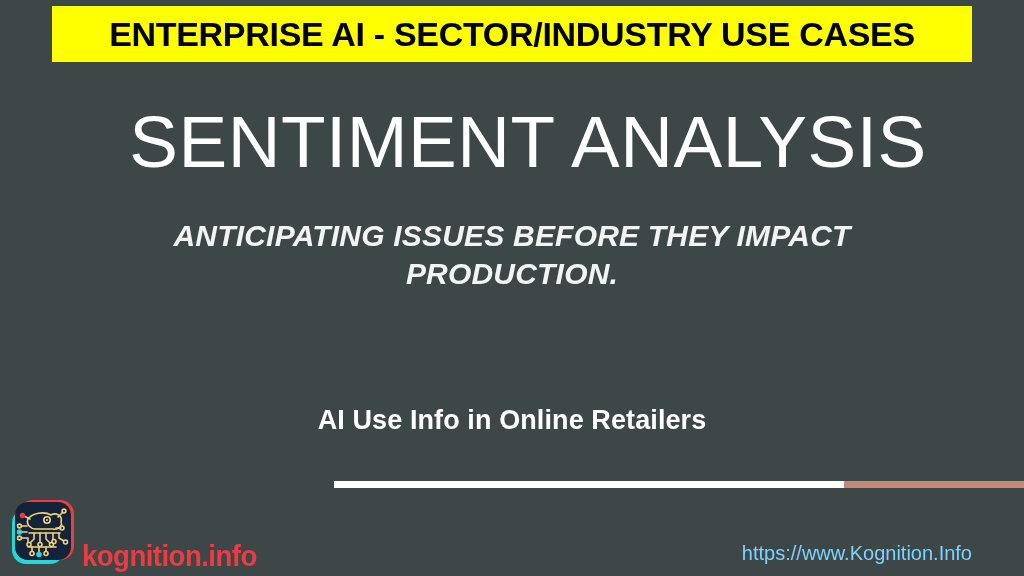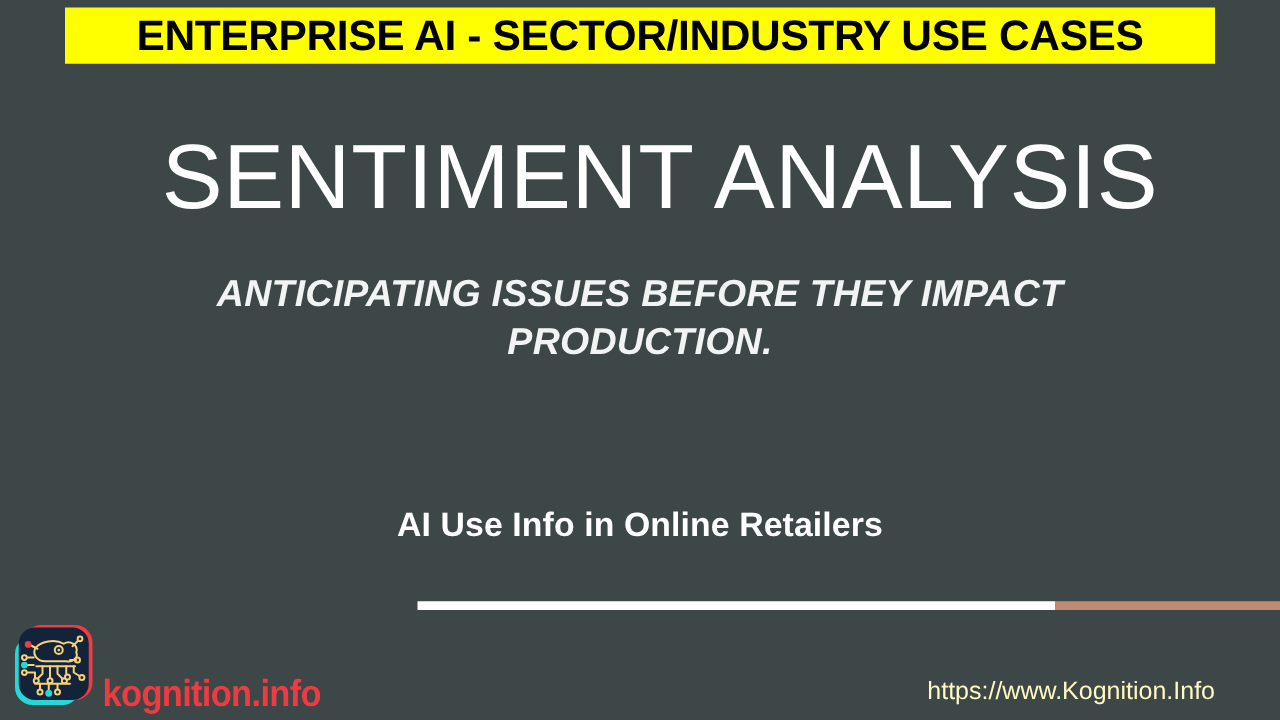--- a/index.html
+++ b/index.html
@@ -20,21 +20,21 @@
     height: 576px;
     background: #3e4748;
   }
 
   
   .header-banner {
     position: absolute;
     left: 52px;
     top: 6px;
     width: 920px;
-    height: 45px;
+    height: 56px;
     background: #ffff00;
     display: flex;
     align-items: center;
     justify-content: center;
     box-sizing: border-box;
   }
   .header-banner-text {
     color: #000000;
     font-family: "Liberation Sans", sans-serif;
     font-weight: bold;
@@ -143,21 +143,21 @@
     transform: scaleX(0.92);
     transform-origin: left center;
     white-space: nowrap;
   }
 
   
   .footer-url {
     position: absolute;
     right: 52px;
     top: 540px;
-    color: #fef9c3;
+    color: #7dd3fc;
     font-family: "Liberation Sans", sans-serif;
     font-weight: normal;
     font-size: 20px;
     line-height: 26px;
     white-space: nowrap;
   }
 </style>
 </head>
 <body>
 

